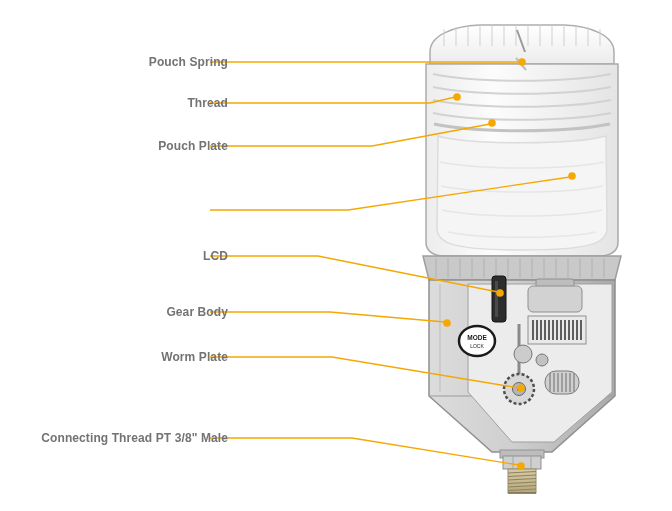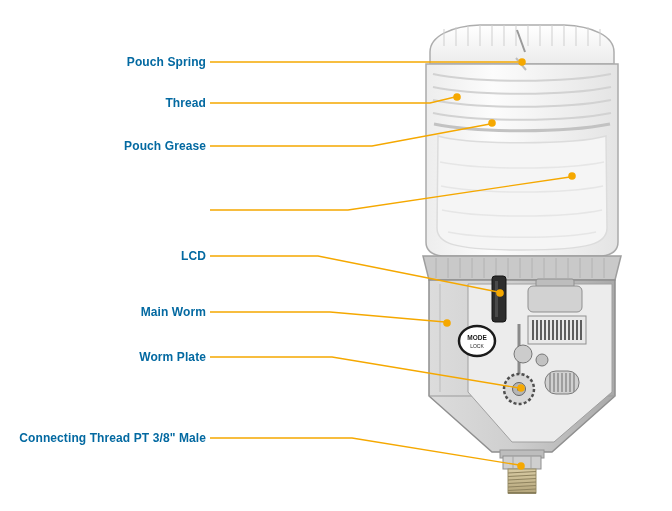--- a/index.html
+++ b/index.html
@@ -6,27 +6,27 @@
   .stage {
     position:relative;
     width:672px; height:511px;
     background:#ffffff;
     font-family:"Liberation Sans", sans-serif;
     overflow:hidden;
   }
   .stage svg { position:absolute; left:0; top:0; }
   .label {
     position:absolute;
-    right:466px;
+    right:444px;
     height:18px; line-height:18px;
     white-space:nowrap;
     text-align:right;
     font-size:12px;
     font-weight:bold;
-    color:#0369a1;
+    color:#737373;
     letter-spacing:0.1px;
   }
 </style>
 </head>
 <body>
 
 <div class="stage">
 
   <svg width="672" height="511" viewBox="0 0 672 511">
     <defs>
@@ -158,19 +158,19 @@
       <circle cx="572" cy="176" r="3.8"></circle>
       <circle cx="500" cy="293" r="3.8"></circle>
       <circle cx="447" cy="323" r="3.8"></circle>
       <circle cx="521" cy="388" r="3.8"></circle>
       <circle cx="521" cy="466" r="3.8"></circle>
     </g>
   </svg>
 
   <div class="label" style="top:53px">Pouch Spring</div>
   <div class="label" style="top:94px">Thread</div>
-  <div class="label" style="top:137px">Pouch Grease</div>
+  <div class="label" style="top:137px">Pouch Plate</div>
   <div class="label" style="top:247px">LCD</div>
-  <div class="label" style="top:303px">Main Worm</div>
+  <div class="label" style="top:303px">Gear Body</div>
   <div class="label" style="top:348px">Worm Plate</div>
   <div class="label" style="top:429px">Connecting Thread PT 3/8" Male</div>
 
 </div>
 
 </body></html>

